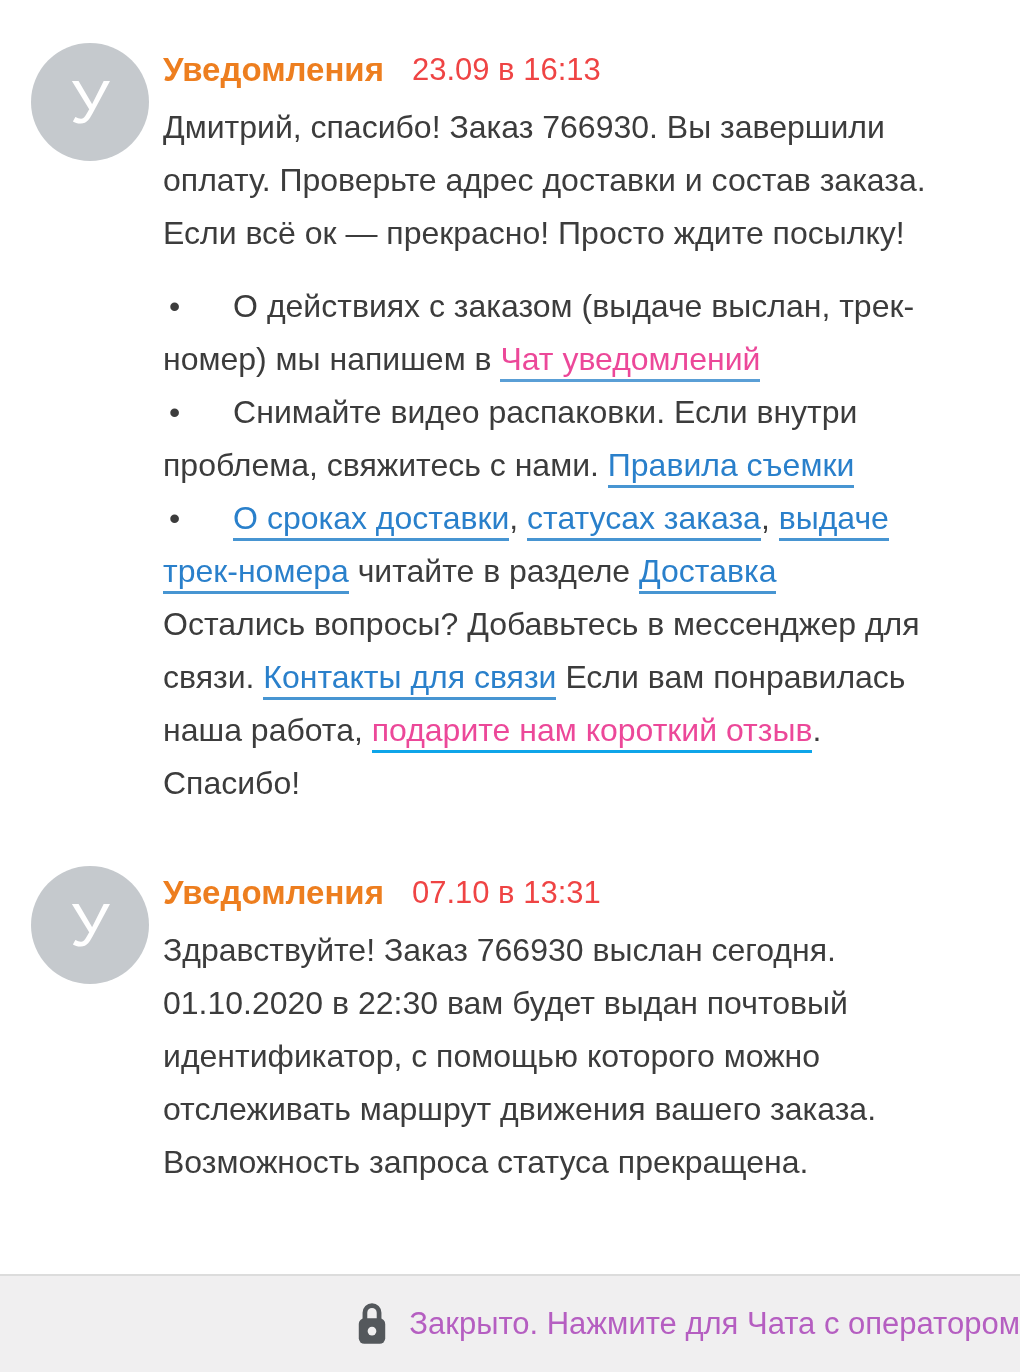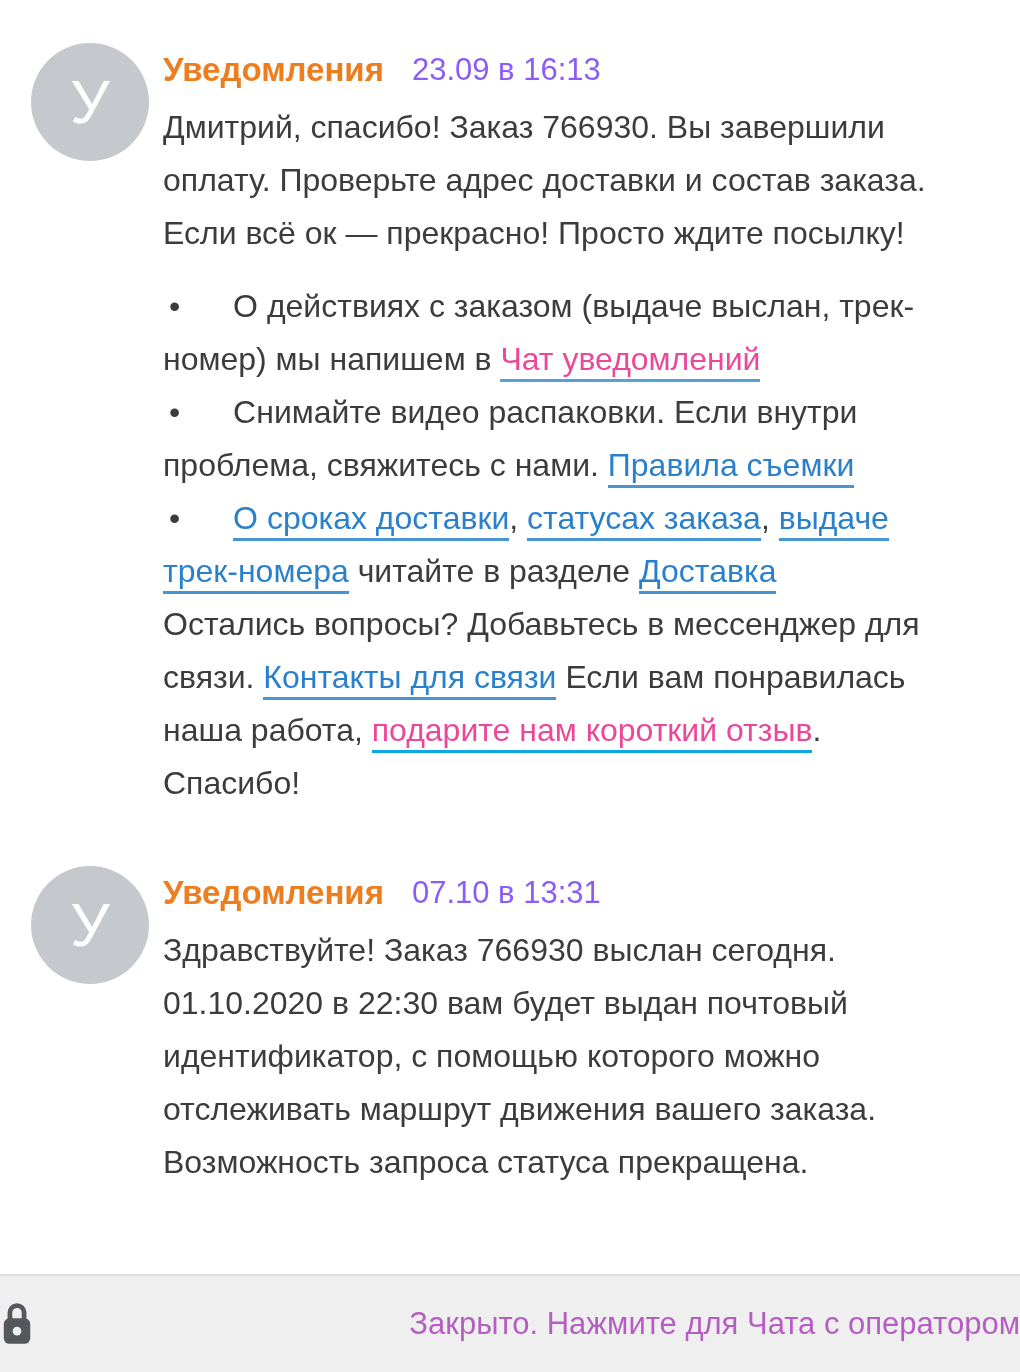--- a/index.html
+++ b/index.html
@@ -10,34 +10,34 @@
   .chat{padding:43px 55px 0 31px;}
   .msg{display:flex;align-items:flex-start;margin-bottom:56px;}
   .avatar{
     flex:0 0 118px;width:118px;height:118px;border-radius:50%;
     background:#C5C9CD;color:#ffffff;font-size:62px;line-height:118px;
     text-align:center;margin-right:14px;user-select:none;
   }
   .content{flex:1;min-width:0;}
   .mhead{display:flex;align-items:center;margin:8px 0 12px 0;}
   .sender{color:#ED7E1F;font-weight:bold;font-size:33px;}
-  .time{color:#8b5cf6;font-size:31px;margin-left:28px;}
+  .time{color:#ef4444;font-size:31px;margin-left:28px;}
   .mtext{margin:0;font-size:32px;line-height:53px;}
   ul.blist{margin:20px 0 0 0;padding:0;list-style:none;}
   ul.blist li{font-size:32px;line-height:53px;}
   ul.blist li::before{content:"\2022";padding:0 44px 0 6px;}
   a.lnk{text-decoration:none;padding-bottom:2px;cursor:pointer;}
   a.blue{color:#2A80CB;border-bottom:3px solid #4795D2;}
   a.purple{color:#ec4899;}
   a.u-blue{border-bottom:3px solid #5A9FD6;}
   a.u-teal{border-bottom:3px solid #0ea5e9;}
   .footer{
     position:absolute;left:0;right:0;bottom:0;height:96px;
     background:#F0EFF0;border-top:2px solid #DCDCDC;
-    display:flex;align-items:center;justify-content:space-between;gap:20px;cursor:pointer;
+    display:flex;align-items:center;justify-content:flex-end;gap:20px;cursor:pointer;
   }
   .footer-label{color:#B55EC1;font-size:31px;}
   .lock{width:34px;height:46px;display:block;}
 </style>
 </head>
 <body>
 
 <div class="chat">
 
   <div class="msg">

